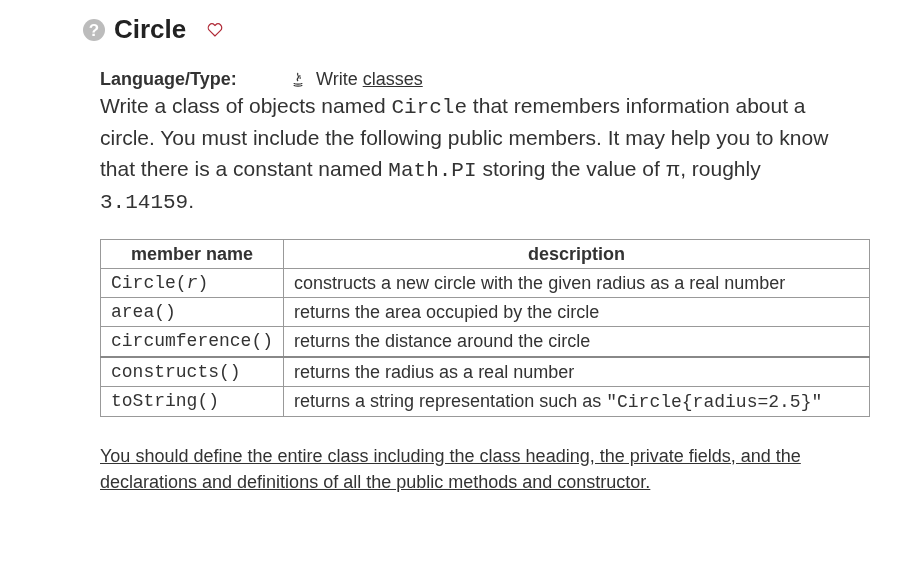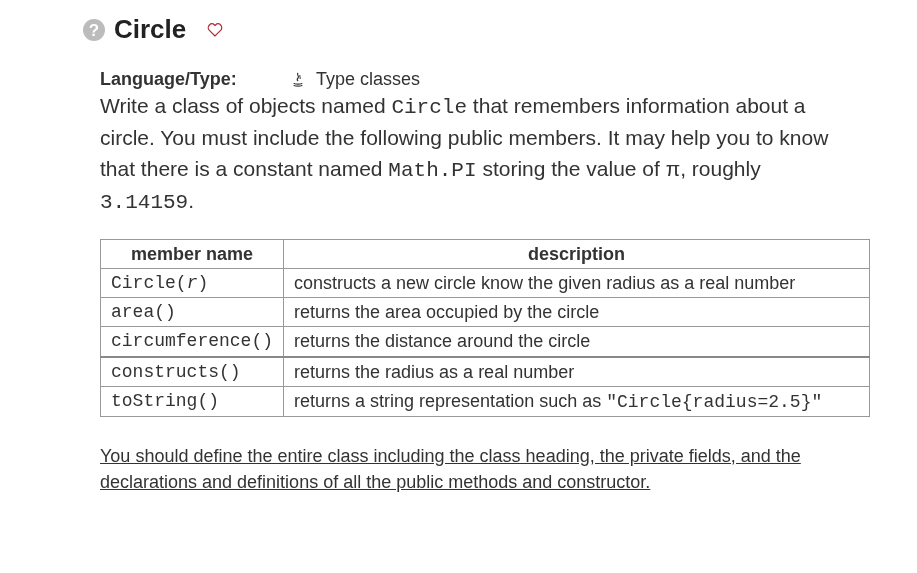--- a/index.html
+++ b/index.html
@@ -51,20 +51,21 @@
     }
     .lang-icon {
       width: 16px;
       height: 16px;
       margin-right: 10px;
       flex-shrink: 0;
     }
     .meta-value { }
     .meta-link {
       color: #333;
+      text-decoration: underline;
       cursor: pointer;
     }
     
     .desc {
       line-height: 1.45;
       margin-bottom: 20px;
       font-size: 21px;
       color: #333;
     }
     .desc2 {
@@ -119,40 +120,40 @@
   </div>
 
   <div class="inner">
     <div class="meta-row">
       <span class="meta-label">Language/Type:</span>
       <svg class="lang-icon" viewBox="0 0 16 16">
         <path d="M4 11 C4 12.5 12 12.5 12 11 M4 13 C4 14.5 12 14.5 12 13" stroke="#333" stroke-width="1.2" fill="none"></path>
         <path d="M8 1 C6 3 10 4 8 6 C6.5 7.5 8 9 8 9" stroke="#333" stroke-width="1.2" fill="none"></path>
         <path d="M10 3 C9 4.5 11 5.5 10 7" stroke="#333" stroke-width="1" fill="none"></path>
       </svg>
-      <span class="meta-value">Type</span>
+      <span class="meta-value">Write</span>
       <span>&nbsp;</span>
       <a class="meta-link">classes</a>
     </div>
 
     <p class="desc">
       <span>Write a class of objects named </span><span class="mono">Circle</span><span> that remembers information about a circle. You must include the following public members. It may help you to know that there is a constant named </span><span class="mono">Math.PI</span><span> storing the value of π, roughly </span><span class="mono">3.14159</span><span>.</span>
     </p>
 
     <table>
       <thead>
         <tr>
           <th>member name</th>
           <th>description</th>
         </tr>
       </thead>
       <tbody id="tbody">
           <tr>
             <td class="mname"><span>Circle(</span><span class="mono-i">r</span><span>)</span></td>
-            <td>constructs a new circle know the given radius as a real number</td>
+            <td>constructs a new circle with the given radius as a real number</td>
           </tr>
           <tr>
             <td class="mname">area()</td>
             <td>returns the area occupied by the circle</td>
           </tr>
           <tr class="thick-after">
             <td class="mname">circumference()</td>
             <td>returns the distance around the circle</td>
           </tr>
           <tr>

